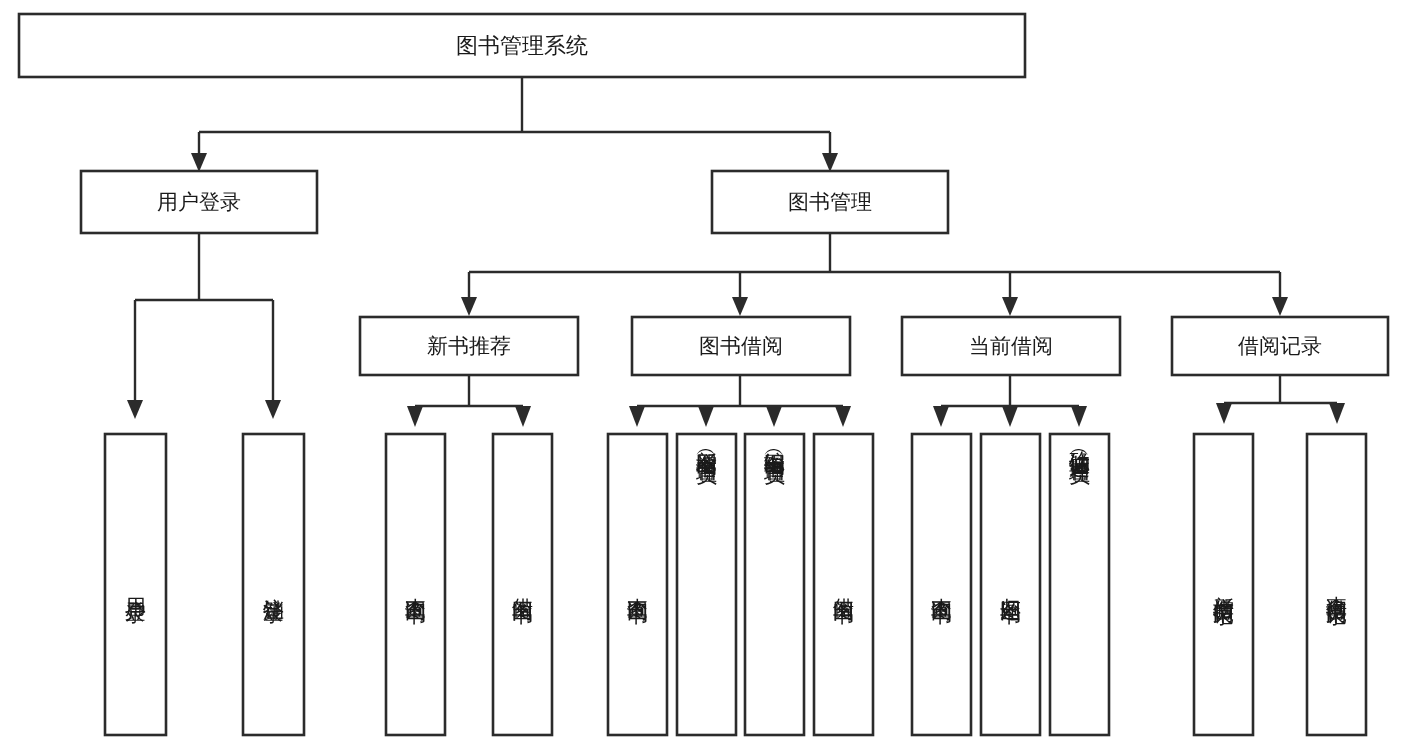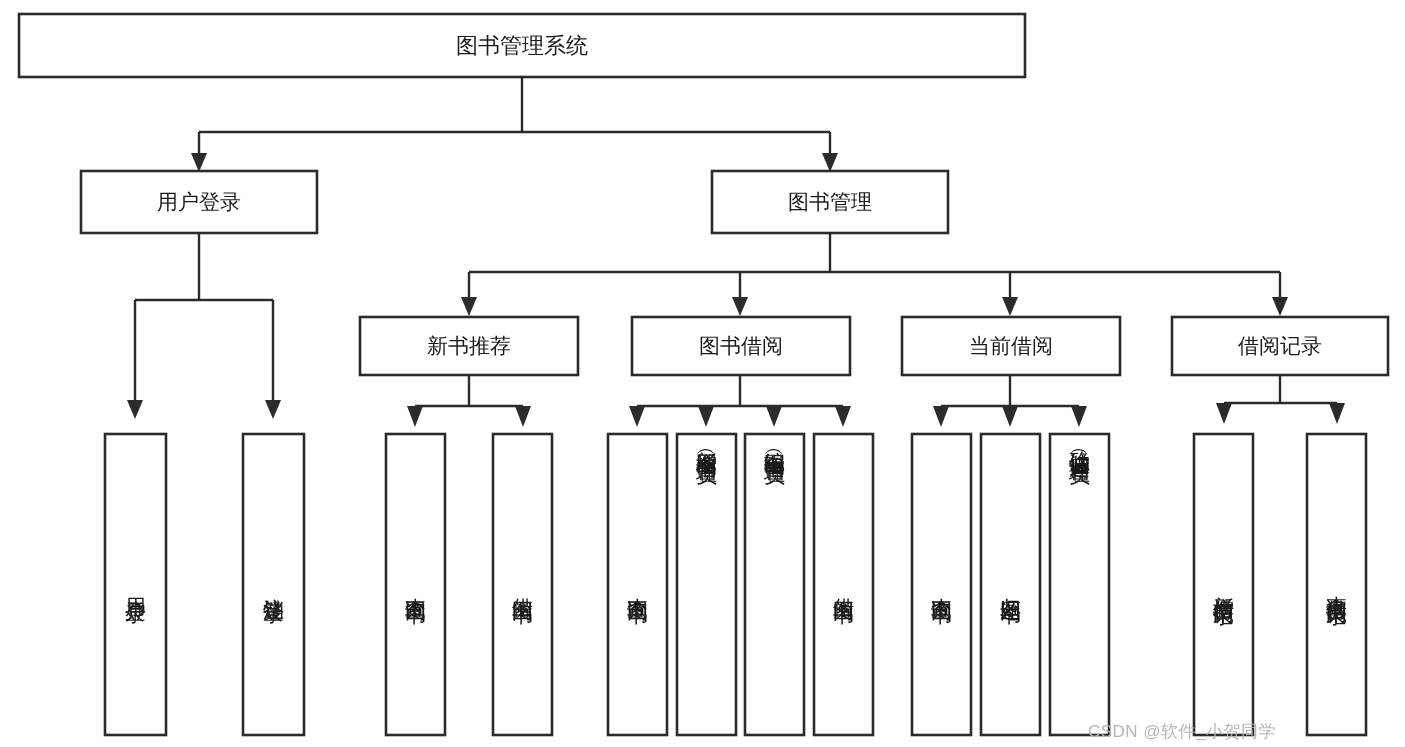--- a/index.html
+++ b/index.html
@@ -248,15 +248,14 @@
     <span class="vlabel">确认归还（管理员）</span>
   </div>
 
   <div class="vlabel-wrap" style="left:1194px; top:434px; width:59px; height:301px;">
     <span class="vlabel">新增借阅记录</span>
   </div>
   <div class="vlabel-wrap" style="left:1307px; top:434px; width:59px; height:301px;">
     <span class="vlabel">查询借阅记录</span>
   </div>
 
-  <div class="watermark">CSDN @软件_小贺同学</div>
 
 </div>
 
 </body></html>

